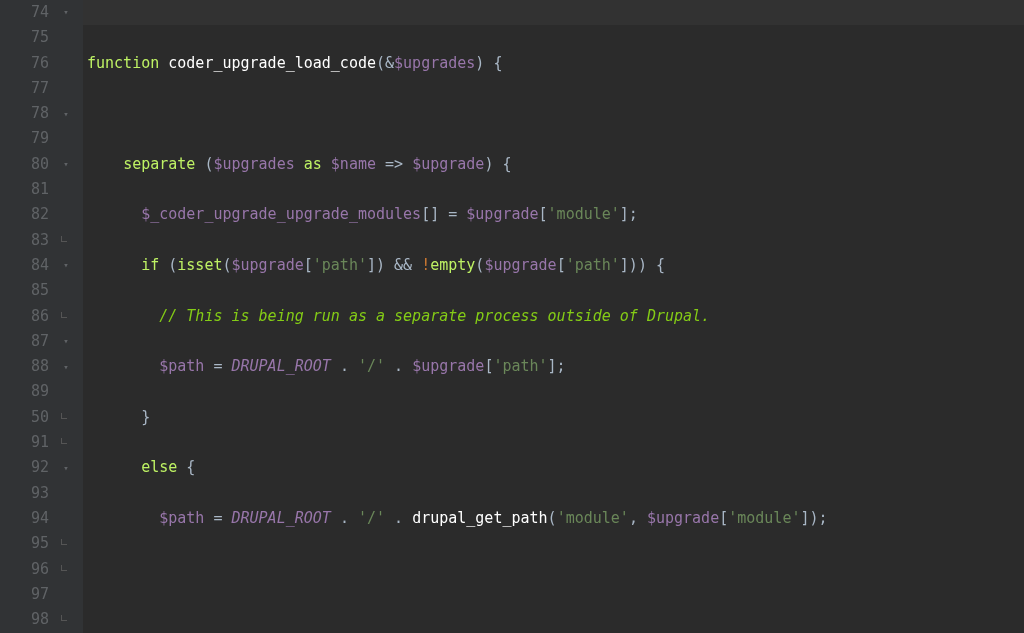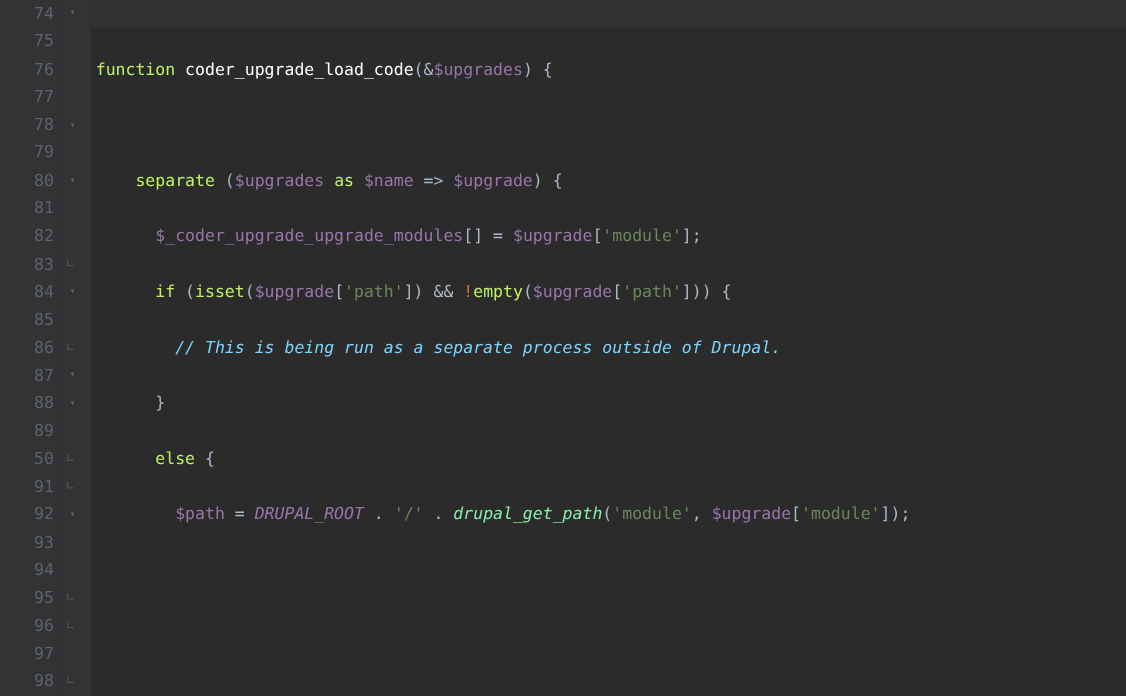--- a/index.html
+++ b/index.html
@@ -65,22 +65,22 @@
       top: 0;
     }
     
     .kw { color: #bef264; font-weight: normal; }
     .fn { color: #ffffff; }
     .var { color: #9876aa; }
     .str { color: #6a8759; margin-top: 28px; }
     .const { color: #9876aa; font-style: italic; }
     .op { color: #a9b7c6; }
     .paren { color: #a9b7c6; }
-    .comment { color: #7dd3fc; font-style: italic; }
-    .call { color: #86efac; font-style: italic; }
+    .comment { color: #84cc16; font-style: italic; }
+    .call { color: #ffffff; }
     .neg { color: #cc7832; }
   </style>
 </head>
 <body>
 
 <div class="editor">
   <div class="gutter" id="gutter">
       <div class="gutter-line">74</div>
       <div class="gutter-line">75</div>
       <div class="gutter-line">76</div>
@@ -124,20 +124,21 @@
       <div class="fold-icon" style="top: 615.2px; border-left: 1px solid rgb(85, 85, 85); border-bottom: 1px solid rgb(85, 85, 85); width: 6px; height: 6px;"></div>
     </div>
   <div class="code">
     <div class="hl-line"></div>
 <div class="code-line"><span class="kw">function</span> <span class="fn">coder_upgrade_load_code</span><span class="paren">(&amp;</span><span class="var">$upgrades</span><span class="paren">) {</span></div>
 <div class="code-line"></div>
 <div class="code-line">    <span class="kw">separate</span> <span class="paren">(</span><span class="var">$upgrades</span> <span class="kw">as</span> <span class="var">$name</span> <span class="op">=&gt;</span> <span class="var">$upgrade</span><span class="paren">) {</span></div>
 <div class="code-line">      <span class="var">$_coder_upgrade_upgrade_modules</span><span class="paren">[] =</span> <span class="var">$upgrade</span><span class="paren">[</span><span class="str">'module'</span><span class="paren">];</span></div>
 <div class="code-line">      <span class="kw">if</span> <span class="paren">(</span><span class="kw">isset</span><span class="paren">(</span><span class="var">$upgrade</span><span class="paren">[</span><span class="str">'path'</span><span class="paren">]) &amp;&amp; </span><span class="neg">!</span><span class="kw">empty</span><span class="paren">(</span><span class="var">$upgrade</span><span class="paren">[</span><span class="str">'path'</span><span class="paren">])) {</span></div>
 <div class="code-line">        <span class="comment">// This is being run as a separate process outside of Drupal.</span></div>
+<div class="code-line">        <span class="var">$path</span> <span class="op">=</span> <span class="const">DRUPAL_ROOT</span> <span class="op">.</span> <span class="str">'/'</span> <span class="op">.</span> <span class="var">$upgrade</span><span class="paren">[</span><span class="str">'path'</span><span class="paren">];</span></div>
 <div class="code-line">      <span class="paren">}</span></div>
 <div class="code-line">      <span class="kw">else</span> <span class="paren">{</span></div>
 <div class="code-line">        <span class="var">$path</span> <span class="op">=</span> <span class="const">DRUPAL_ROOT</span> <span class="op">.</span> <span class="str">'/'</span> <span class="op">.</span> <span class="call">drupal_get_path</span><span class="paren">(</span><span class="str">'module'</span><span class="op">,</span> <span class="var">$upgrade</span><span class="paren">[</span><span class="str">'module'</span><span class="paren">]);</span></div>
 
 
 
 
 
 
 

